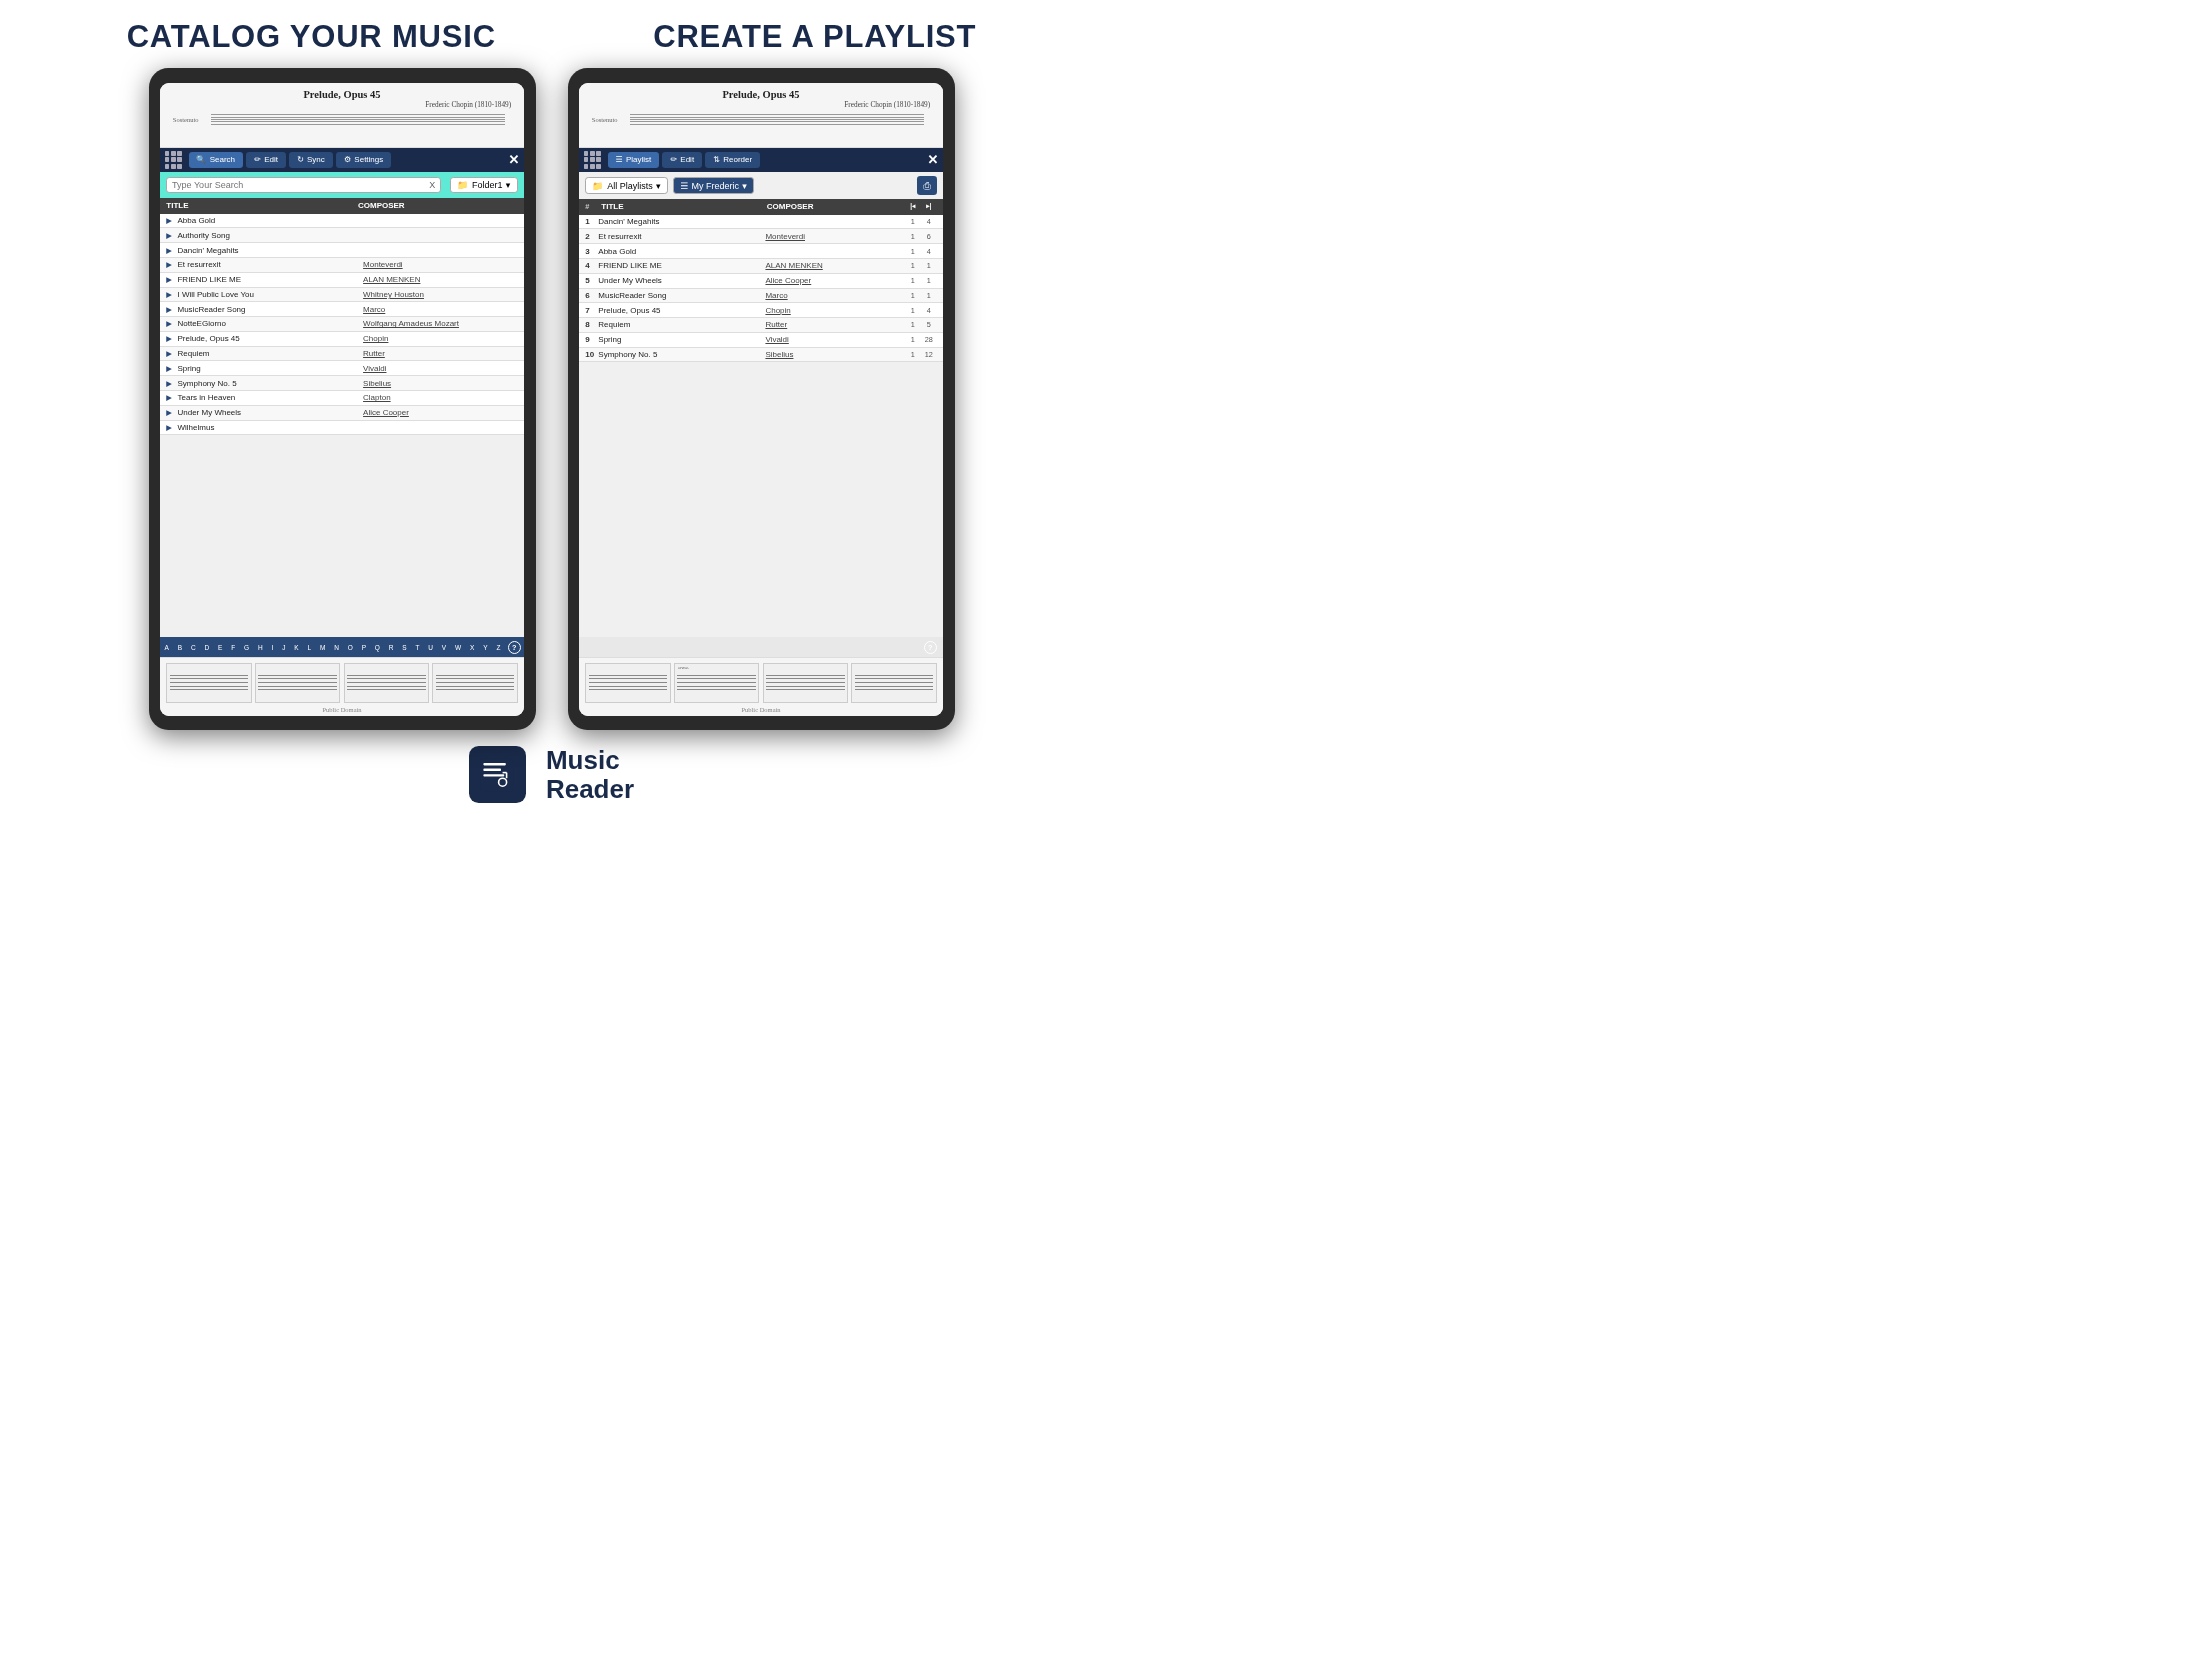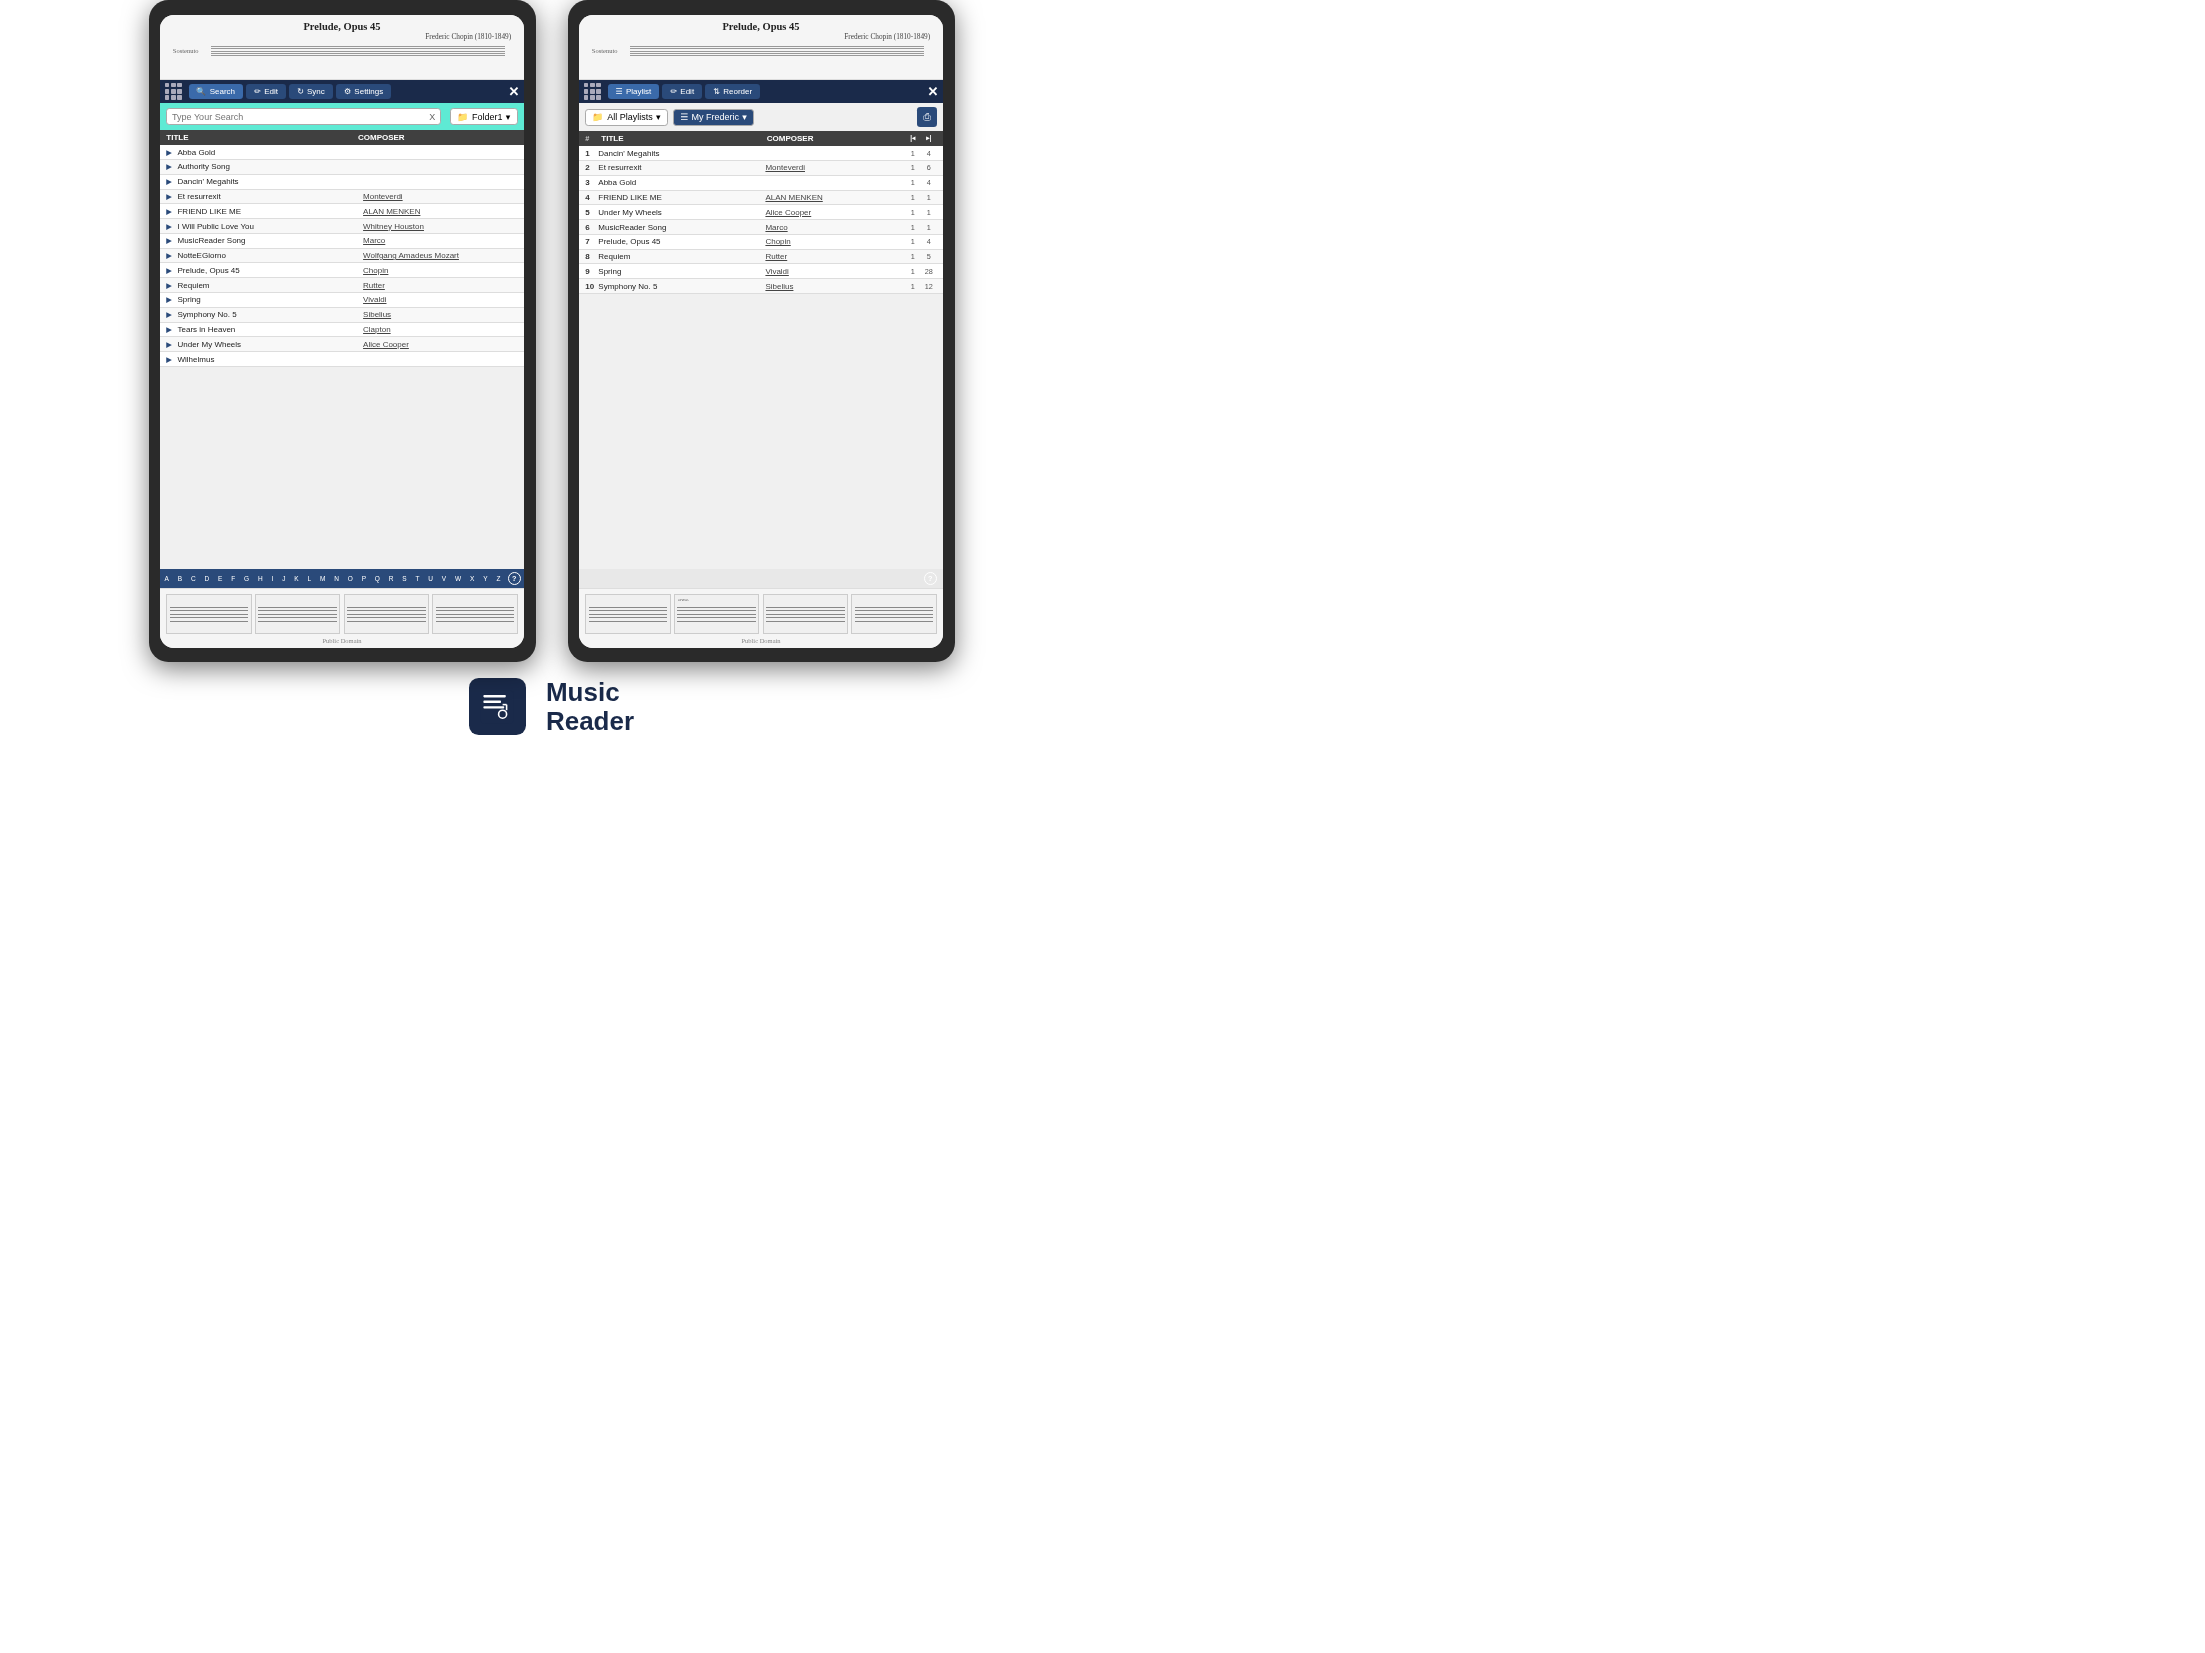--- a/index.html
+++ b/index.html
@@ -70,21 +70,21 @@
       min-height: 662px;
       display: flex;
       flex-direction: column;
       box-shadow: 0 6.5px 26px rgba(0,0,0,0.5);
       position: relative;
       z-index: 2;
     }
 
     .tablet-screen {
       background: #f0f0f0;
-      border-radius: 14px;
+      border-radius: 9px;
       flex: 1;
       display: flex;
       flex-direction: column;
       overflow: hidden;
     }
 
     
     .sheet-header {
       background: #f5f5f5;
       padding: 6.5px 13px 3.2px;
@@ -381,20 +381,24 @@
       font-weight: 700;
       color: #1a2a4a;
       line-height: 1.1;
     }
   </style>
 </head>
 <body>
 
 <div class="page">
 
+  <div class="top-headings">
+    <h1 class="main-heading">CATALOG YOUR MUSIC</h1>
+    <h1 class="main-heading">CREATE A PLAYLIST</h1>
+  </div>
 
   <div class="tablets-row">
 
     <div class="watermark">♩</div>
 
     <div class="tablet">
       <div class="tablet-screen">
 
         <div class="sheet-header">
           <div class="sheet-title">Prelude, Opus 45</div>

